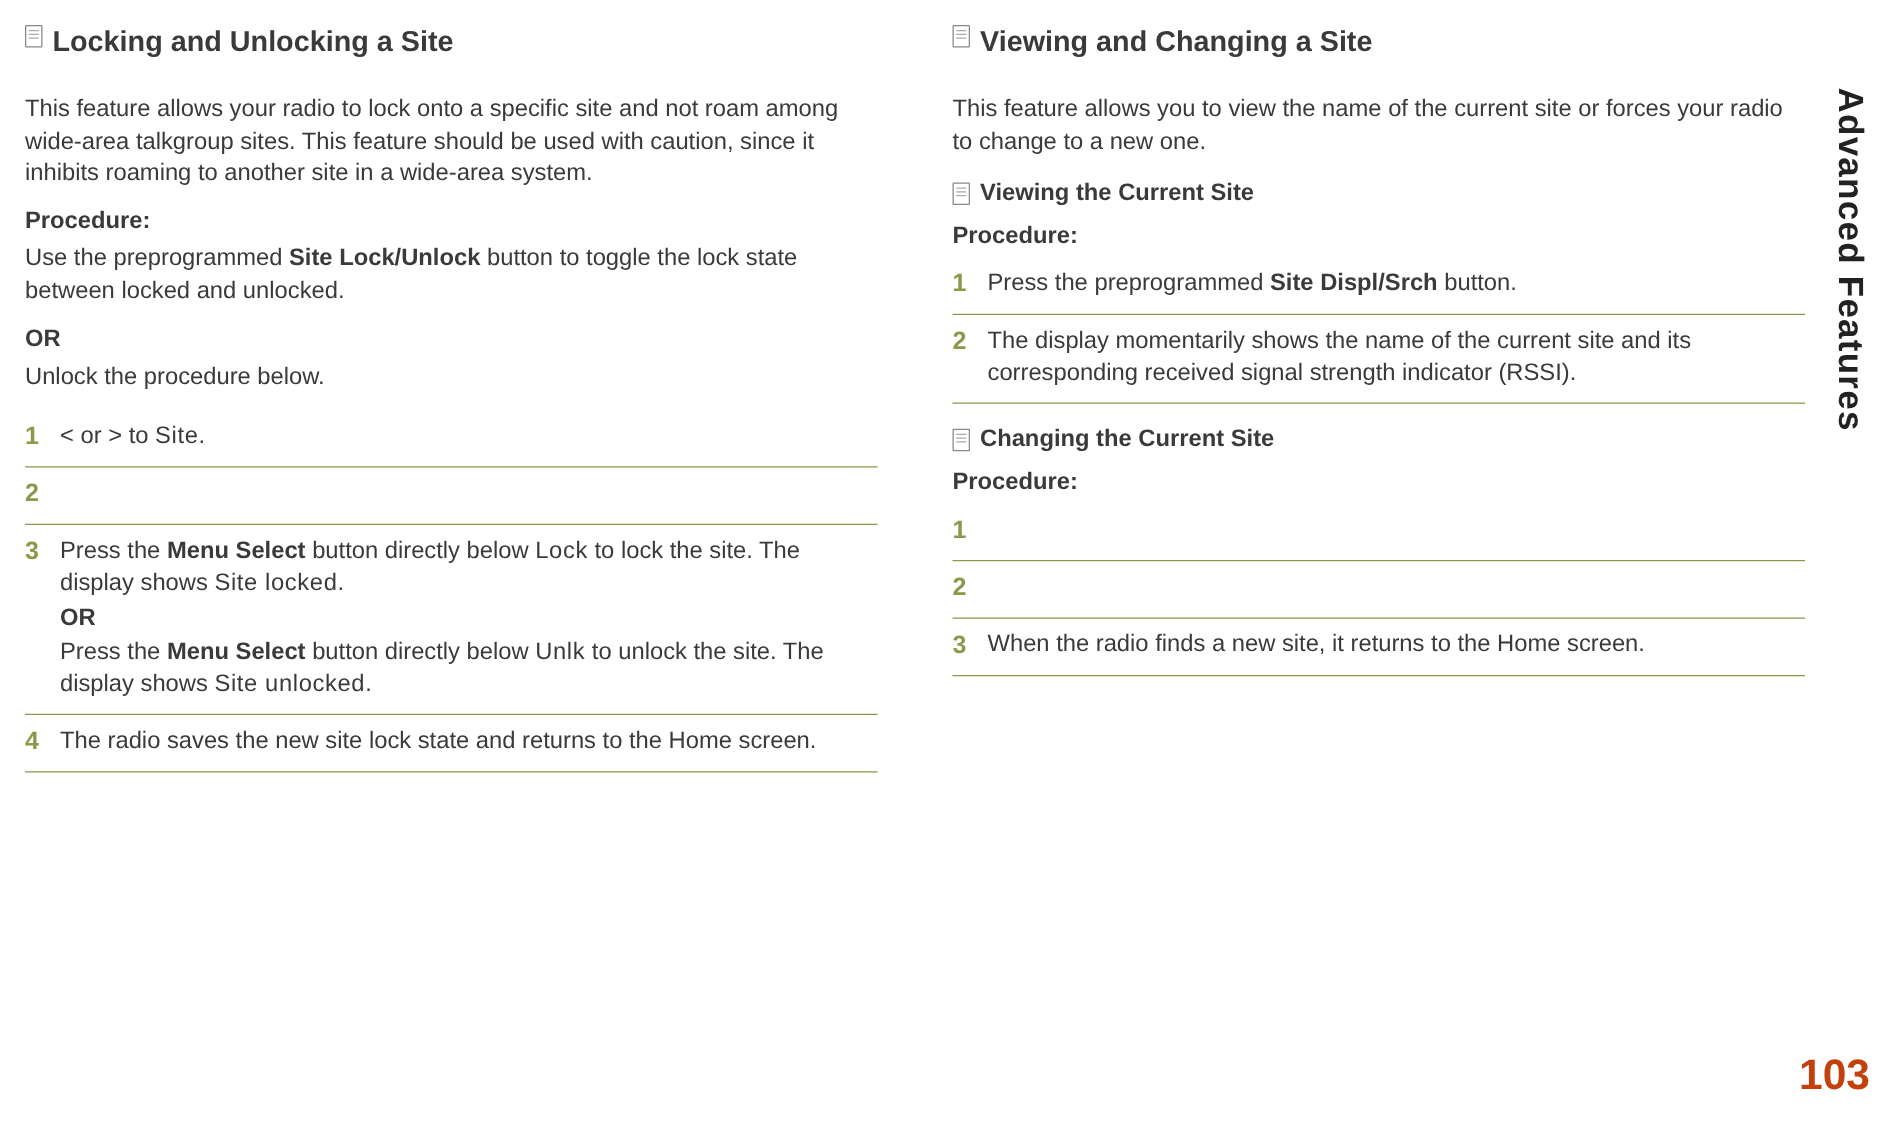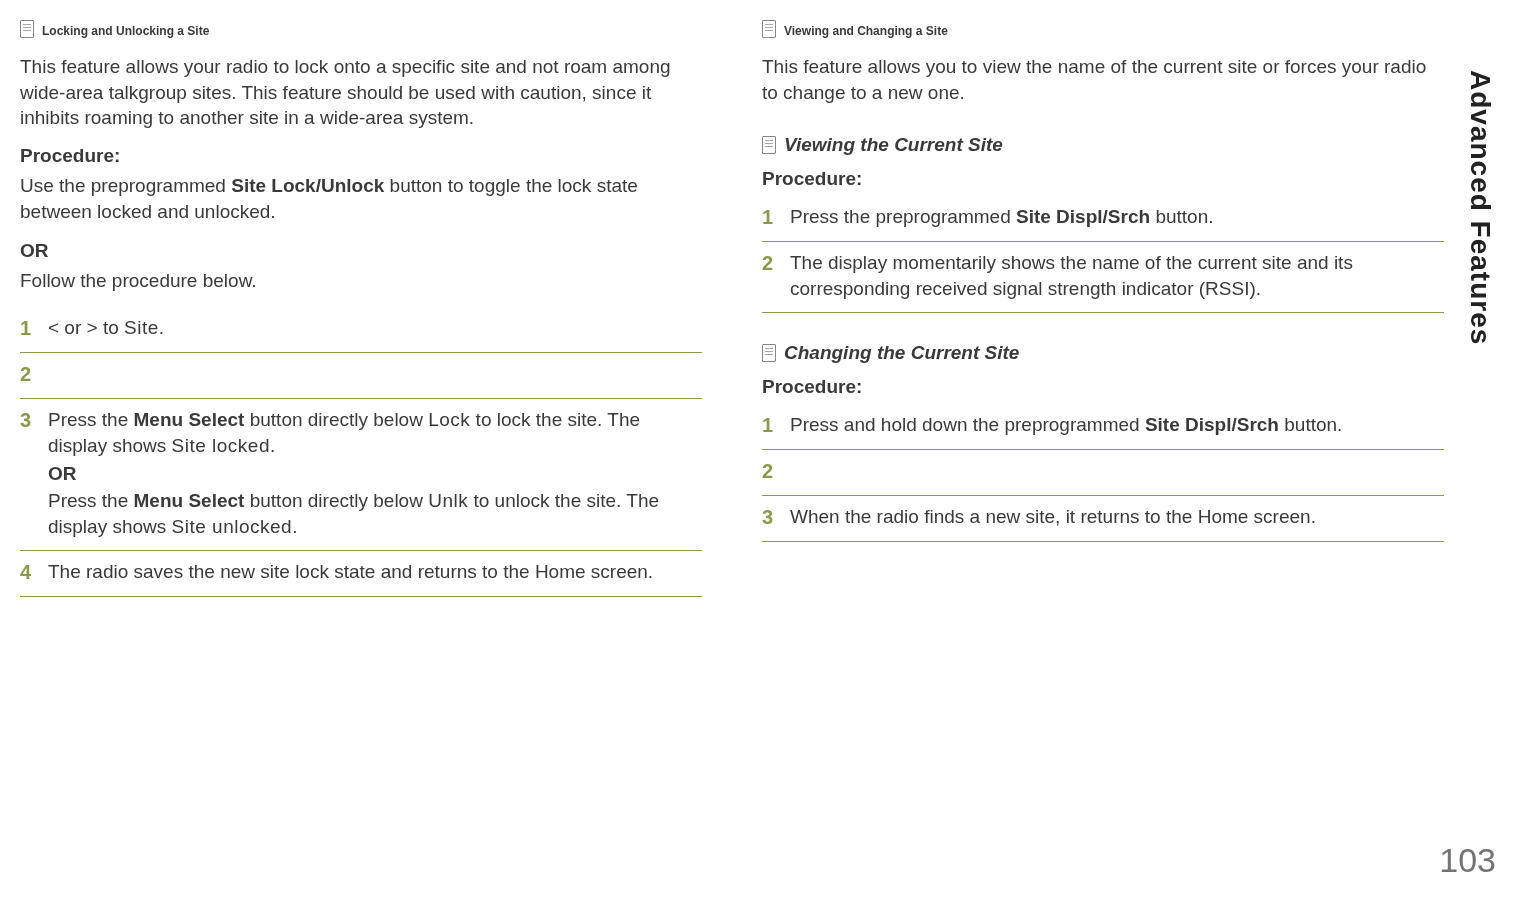--- a/index.html
+++ b/index.html
@@ -14,31 +14,30 @@
     .cols {
       display: flex;
       gap: 60px;
     }
     .col {
       flex: 1;
       min-width: 0;
     }
     .section-title {
       font-weight: bold;
-      font-size: 12px;
-      margin-bottom: 16px;
-      display: flex;
-      align-items: flex-end;
+      font-size: 23px;
+      margin-bottom: 28px;
+      display: flex;
+      align-items: flex-start;
       gap: 8px;
     }
     .sub-title {
       font-weight: bold;
-      font-style: italic;
-      font-size: 19px;
-      margin-top: 29px;
+      font-size: 19px;
+      margin-top: 18px;
       margin-bottom: 12px;
       display: flex;
       align-items: center;
       gap: 8px;
     }
     .doc-icon {
       width: 14px;
       height: 18px;
       border: 1px solid #888;
       border-radius: 1px;
@@ -92,23 +91,23 @@
       font-weight: 900;
       font-size: 28px;
       letter-spacing: 1px;
       color: #222;
       font-family: Arial, sans-serif;
     }
     .page-num {
       position: absolute;
       right: 18px;
       bottom: 18px;
-      font-weight: 400;
+      font-weight: 700;
       font-size: 34px;
-      color: #737373;
+      color: #c2410c;
       font-family: Arial, sans-serif;
     }
   </style>
 </head>
 <body>
 
 <div class="cols">
 
   <div class="col">
     <div class="section-title">
@@ -118,21 +117,21 @@
 
     <p class="para">This feature allows your radio to lock onto a specific site and not roam among wide-area talkgroup sites. This feature should be used with caution, since it inhibits roaming to another site in a wide-area system.</p>
 
     <p class="proc-label">Procedure:</p>
 
     <p class="para">
       <span>Use the preprogrammed </span><span class="bold">Site Lock/Unlock</span><span> button to toggle the lock state between locked and unlocked.</span>
     </p>
 
     <p class="para bold" style="margin-bottom:4px">OR</p>
-    <p class="para">Follow the procedure below.</p>
+    <p class="para">Unlock the procedure below.</p>
 
     <ul class="steps">
       <li class="step">
         <span class="step-num">1</span>
         <div class="step-body">
           <span>&lt; or &gt; to </span><span class="code">Site</span><span>.</span>
         </div>
       </li>
       <li class="step">
         <span class="step-num">2</span>
@@ -183,23 +182,20 @@
     <div class="sub-title">
       <span class="doc-icon"></span>
       <span>Changing the Current Site</span>
     </div>
 
     <p class="proc-label">Procedure:</p>
 
     <ul class="steps">
       <li class="step">
         <span class="step-num">1</span>
-        <div class="step-body">
-          <span>Press and hold down the preprogrammed </span><span class="bold">Site Displ/Srch</span><span> button.</span>
-        </div>
       </li>
       <li class="step">
         <span class="step-num">2</span>
       </li>
       <li class="step">
         <span class="step-num">3</span>
         <div class="step-body">When the radio finds a new site, it returns to the Home screen.</div>
       </li>
     </ul>
   </div>

